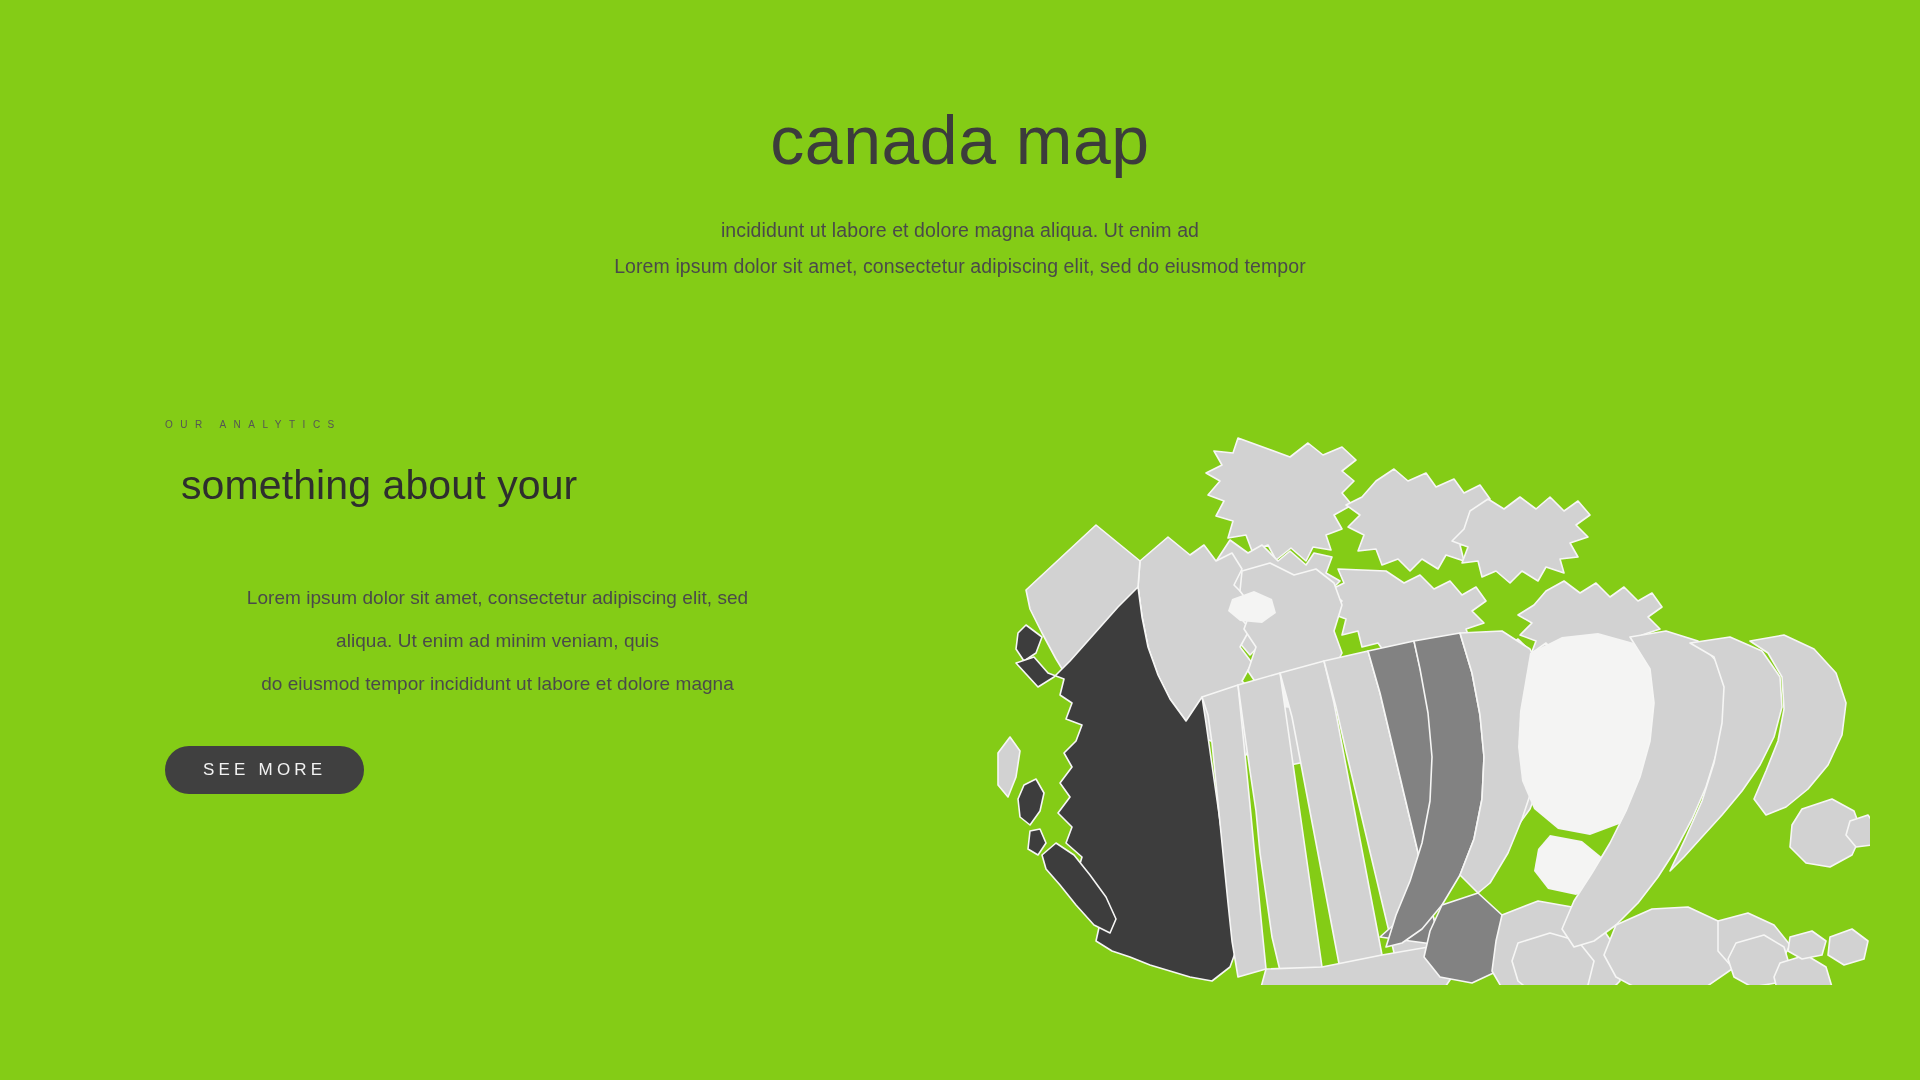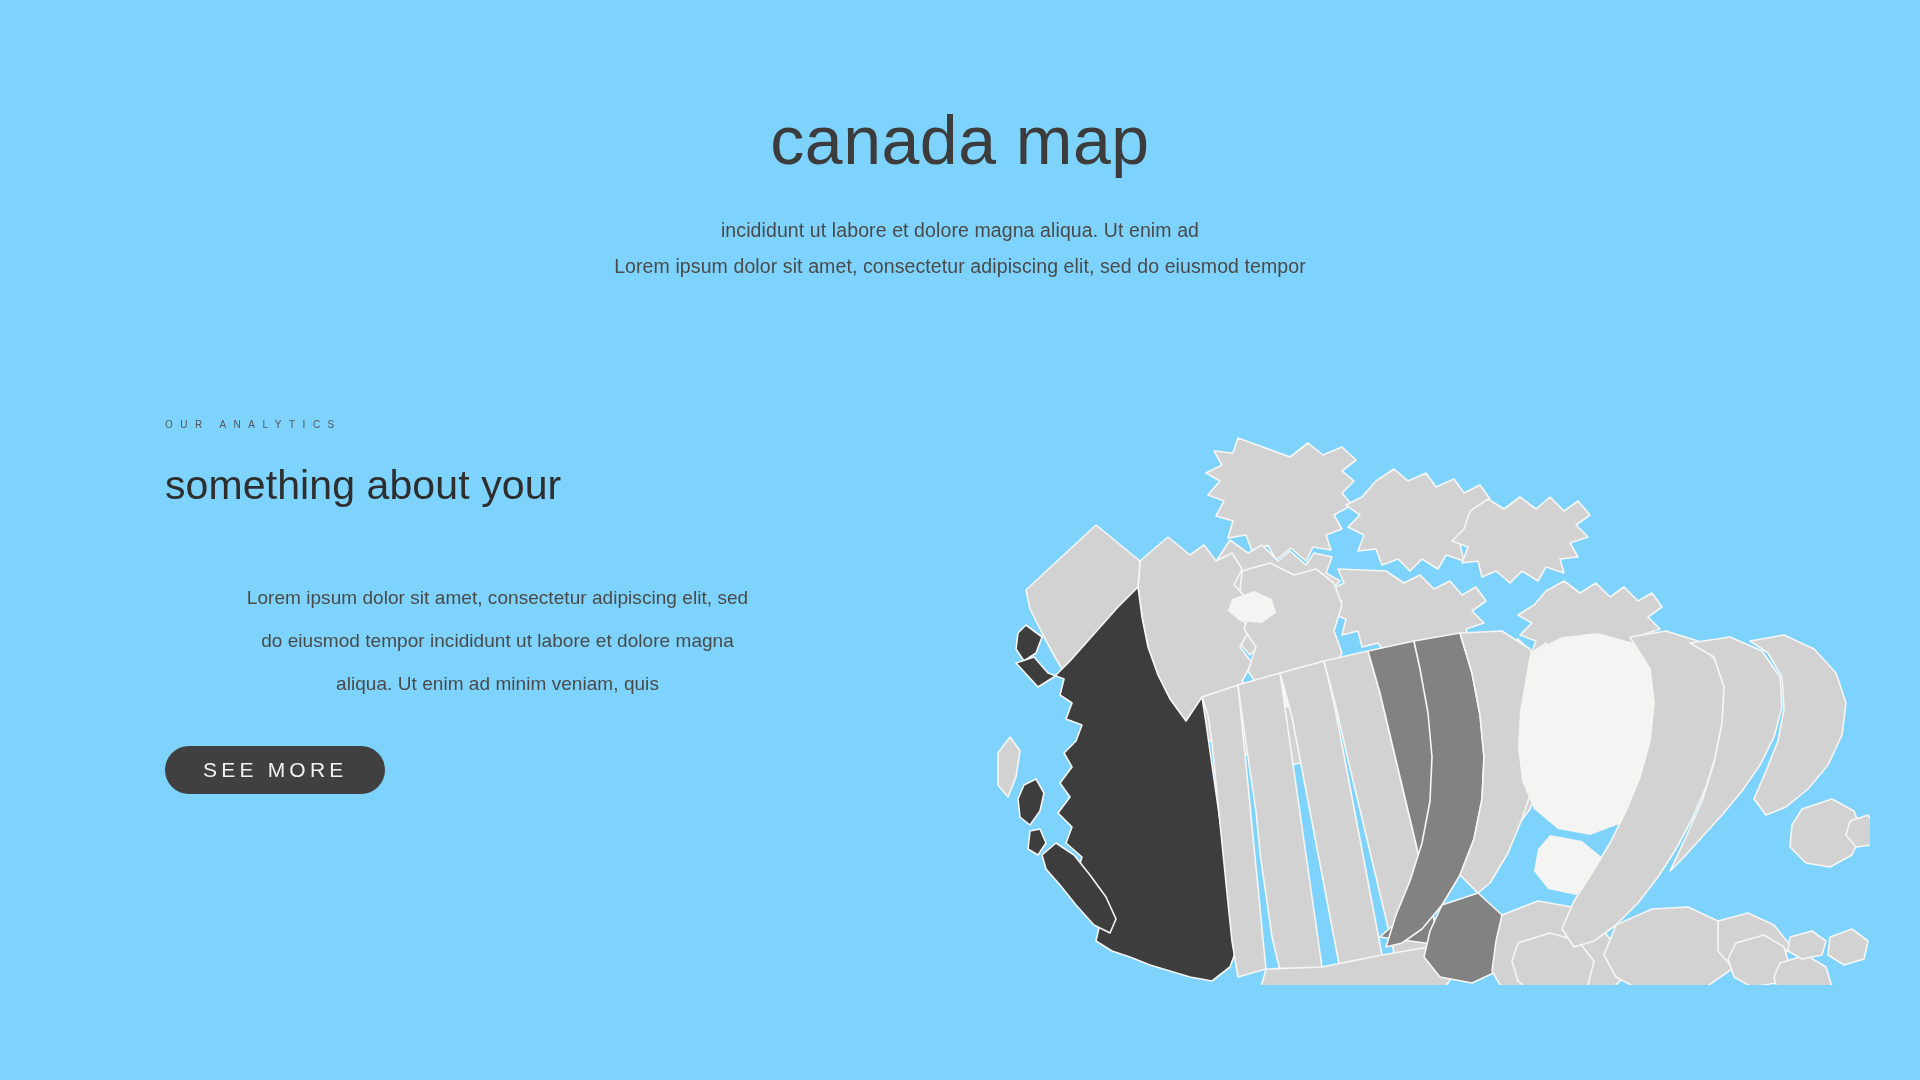--- a/index.html
+++ b/index.html
@@ -12,21 +12,21 @@
     background: #f6f6f5;
     font-family: "Liberation Sans", sans-serif;
     overflow: hidden;
     position: relative;
     -webkit-font-smoothing: antialiased;
   }
 
   .slide {
     position: absolute;
     inset: 0;
-    background: #7dd3fc;
+    background: #84cc16;
   }
 
   
   .header {
     position: absolute;
     top: 104px;
     left: 0;
     width: 1920px;
     text-align: center;
   }
@@ -64,21 +64,21 @@
     letter-spacing: 7.5px;
     text-transform: uppercase;
     margin: 0 0 28px 0;
     line-height: 1;
   }
   .headline {
     font-size: 41px;
     font-weight: 300;
     color: #2e2e2e;
     line-height: 1.32;
-    margin: 0;
+    margin: 16px;
     letter-spacing: 0.1px;
   }
   .headline span { display: block; }
   .body-copy {
     margin: 65px 0 0 0;
     width: 665px;
     font-size: 19px;
     font-weight: 400;
     color: #4a4a4a;
     line-height: 2.26;
@@ -91,21 +91,21 @@
     align-items: center;
     justify-content: center;
     margin-top: 40px;
     height: 48px;
     padding: 12px 38px;
     border: none;
     border-radius: 26px;
     background: #404040;
     color: #f2f2f2;
     font-family: "Liberation Sans", sans-serif;
-    font-size: 21px;
+    font-size: 17px;
     font-weight: 400;
     letter-spacing: 4.2px;
     text-transform: uppercase;
     cursor: pointer;
   }
 
   
   .map-wrap {
     position: absolute;
     left: 990px;
@@ -136,22 +136,22 @@
   <div class="left-col">
 
     <div class="eyebrow">OUR ANALYTICS</div>
 
     <h2 class="headline">
       <span>something about your</span>
     </h2>
 
     <p class="body-copy">
       <span>Lorem ipsum dolor sit amet, consectetur adipiscing elit, sed</span>
+      <span>aliqua. Ut enim ad minim veniam, quis</span>
       <span>do eiusmod tempor incididunt ut labore et dolore magna</span>
-      <span>aliqua. Ut enim ad minim veniam, quis</span>
     </p>
 
     <button class="cta">SEE MORE</button>
   </div>
 
   <div class="map-wrap">
     <svg viewBox="0 0 880 600" xmlns="http://www.w3.org/2000/svg">
 
       <g>
         <path class="prov base" d="M300 72 L318 58 L333 70 L352 62 L366 75 L352 86 L364 96 L352 108 L362 120 L344 130 L352 144 L336 150 L341 165 L323 162 L316 176 L301 163 L286 175 L278 160 L262 166 L256 150 L238 153 L243 136 L226 131 L234 116 L218 110 L230 96 L216 88 L232 80 L224 66 L243 68 L248 53 Z"></path>

